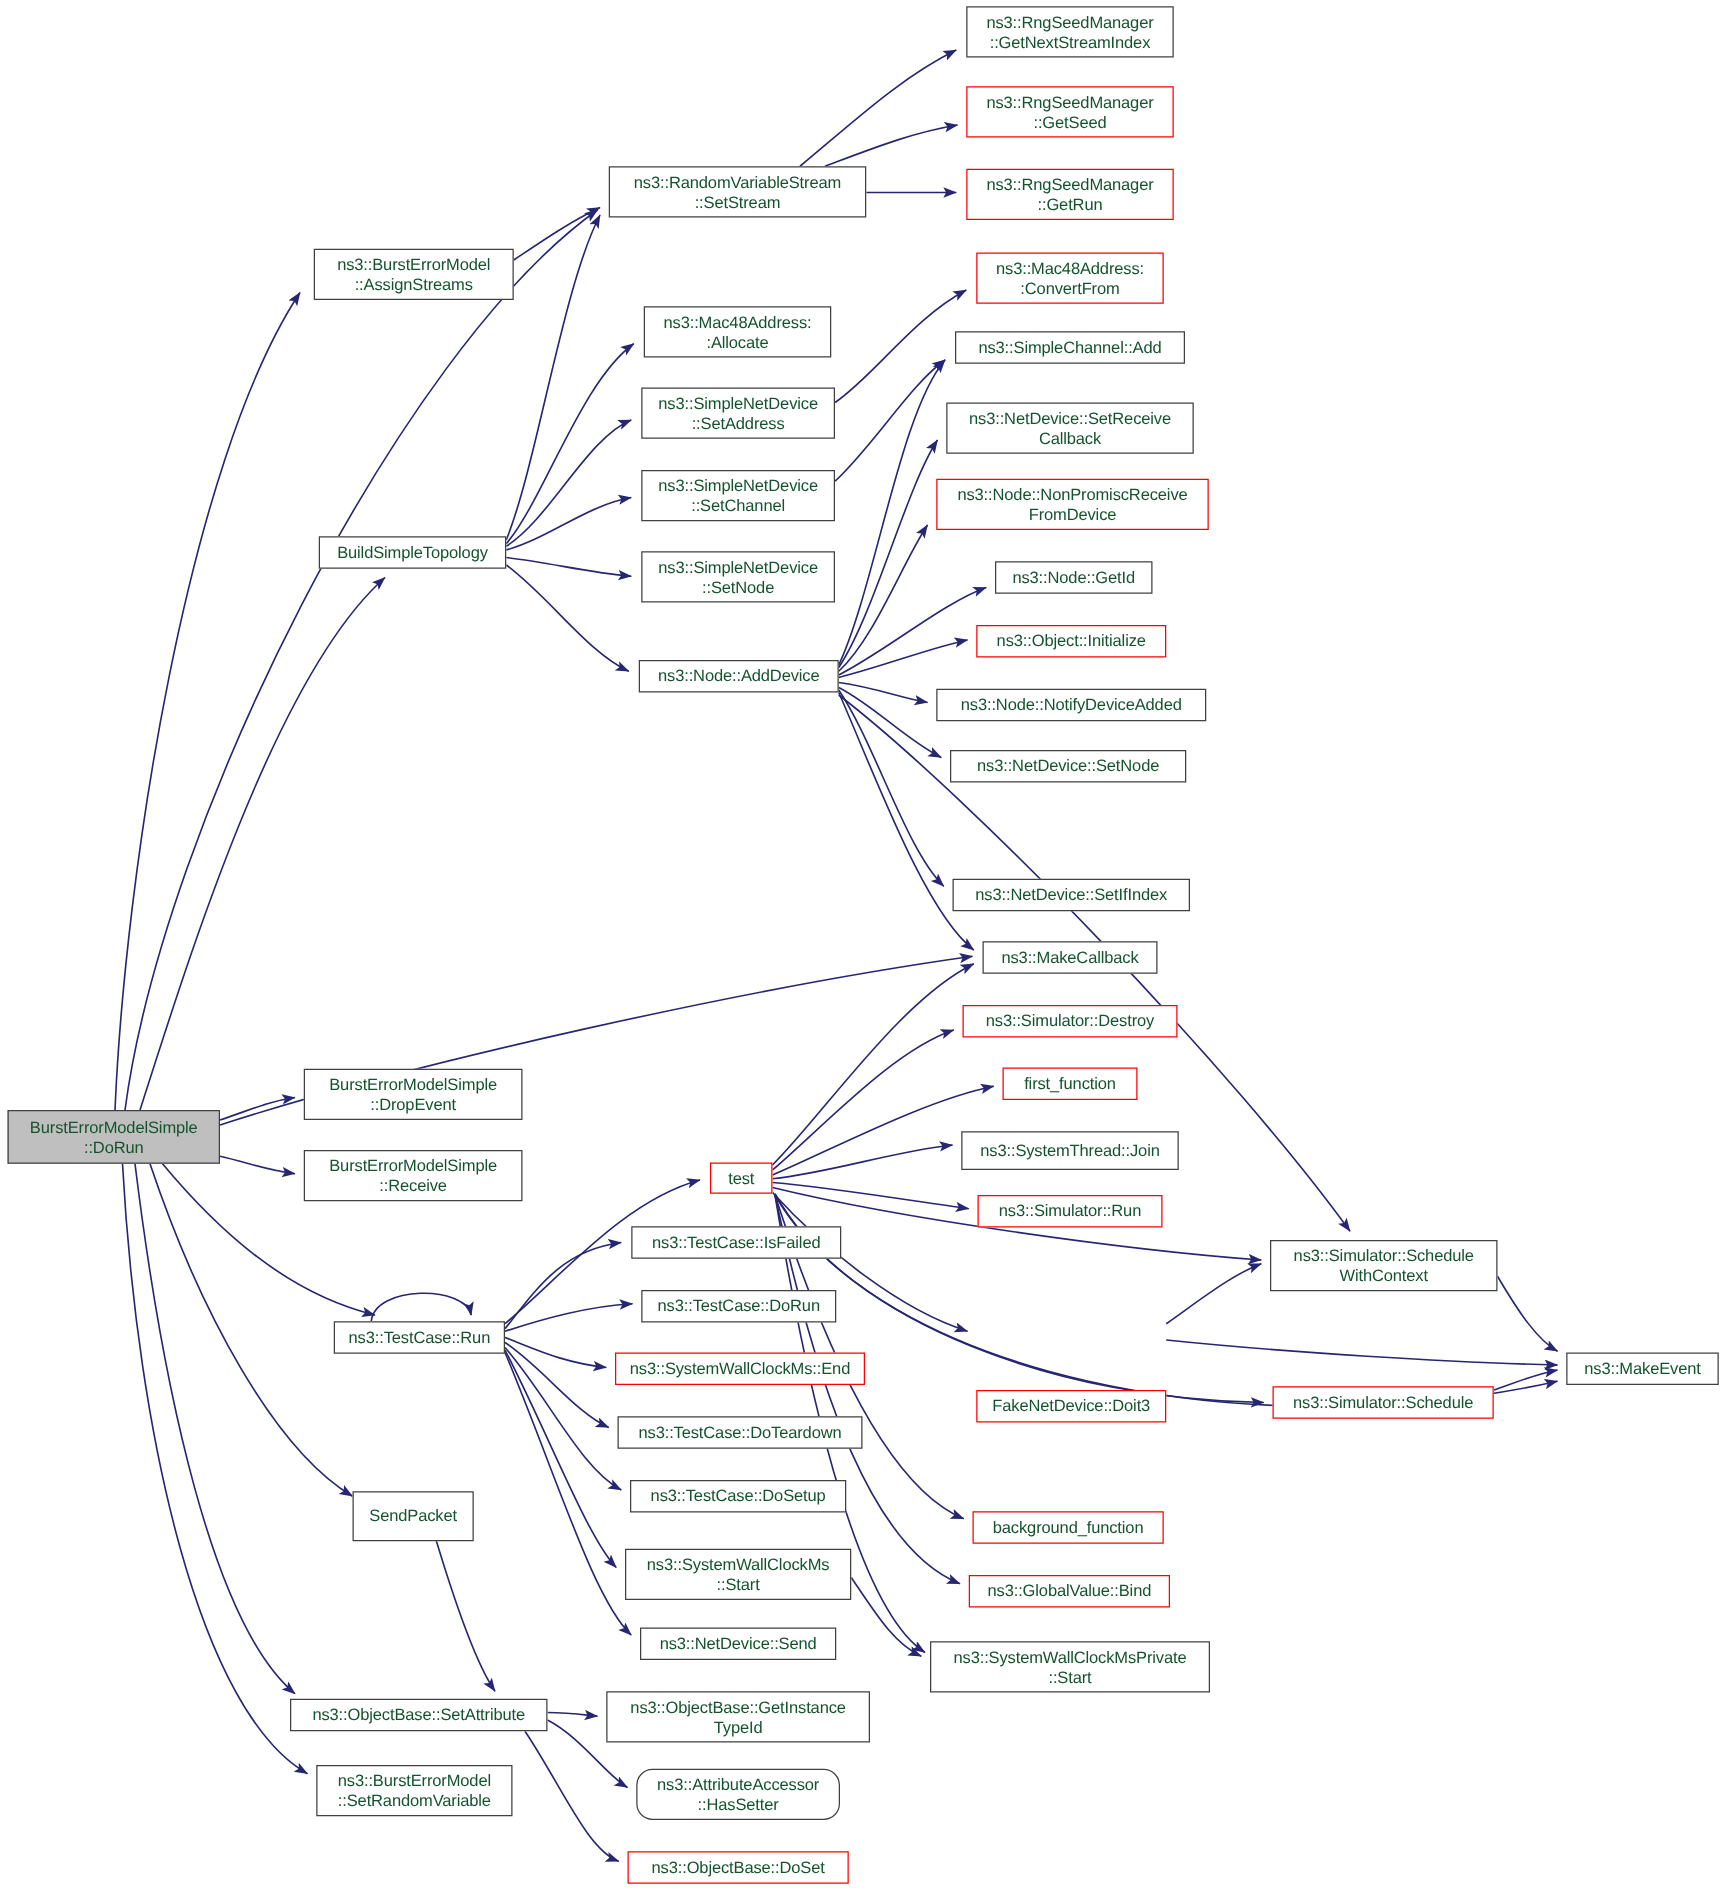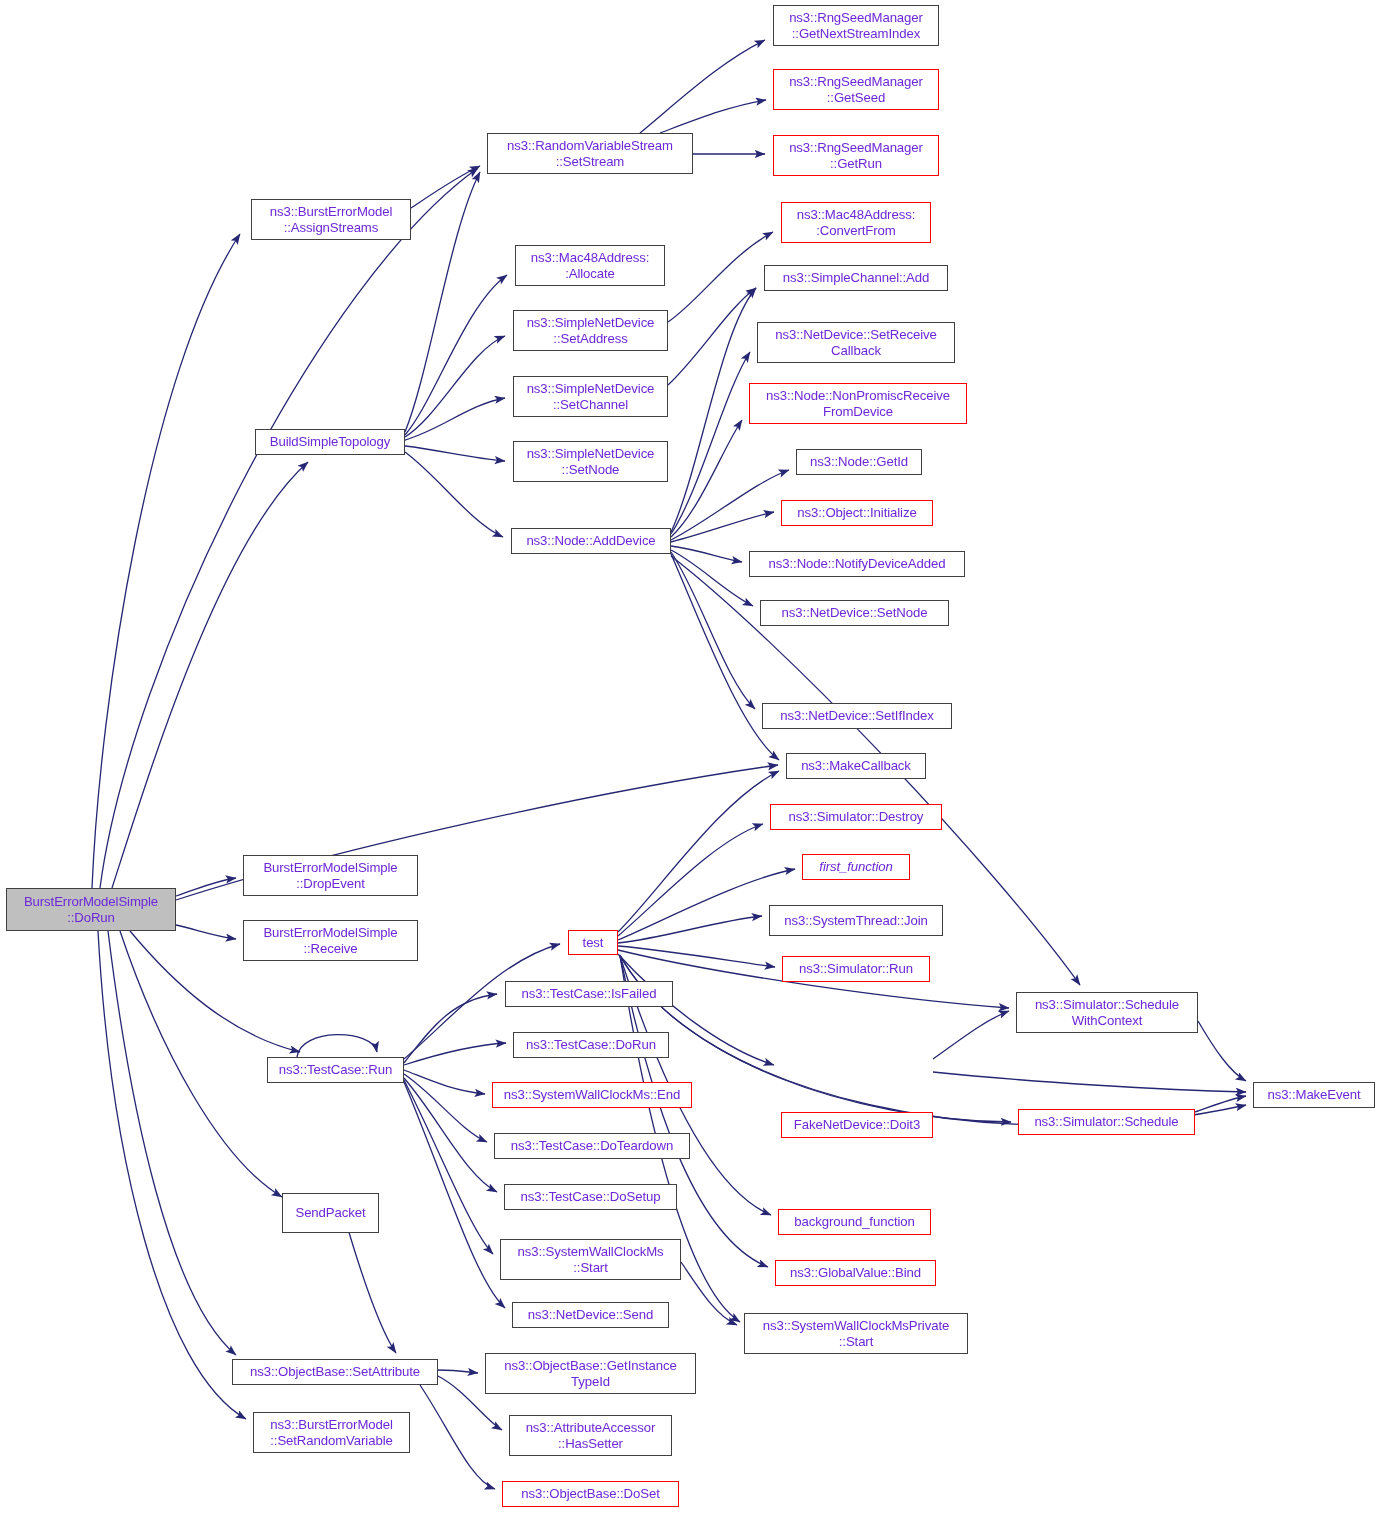--- a/index.html
+++ b/index.html
@@ -24,21 +24,21 @@
   }
   .node {
     position: absolute;
     box-sizing: border-box;
     display: flex;
     align-items: center;
     justify-content: center;
     text-align: center;
     background: #ffffff;
     border: 1px solid #404040;
-    color: #6d28d9;
+    color: #14532d;
     font-size: 13.2px;
     line-height: 15.5px;
     letter-spacing: -0.1px;
     white-space: pre-line;
     padding: 0 3px;
     z-index: 5;
   }
   .node.red {
     border-color: #ff0000;
   }
@@ -152,21 +152,21 @@
       <div class="node" style="left: 513px; top: 441px; width: 155px; height: 41px;">ns3::SimpleNetDevice
 ::SetNode</div>
       <div class="node" style="left: 796px; top: 449px; width: 126px; height: 26px;">ns3::Node::GetId</div>
       <div class="node red" style="left: 781px; top: 500px; width: 152px; height: 26px;">ns3::Object::Initialize</div>
       <div class="node" style="left: 511px; top: 528px; width: 160px; height: 26px;">ns3::Node::AddDevice</div>
       <div class="node" style="left: 749px; top: 551px; width: 216px; height: 26px;">ns3::Node::NotifyDeviceAdded</div>
       <div class="node" style="left: 760px; top: 600px; width: 189px; height: 26px;">ns3::NetDevice::SetNode</div>
       <div class="node" style="left: 762px; top: 703px; width: 190px; height: 26px;">ns3::NetDevice::SetIfIndex</div>
       <div class="node" style="left: 786px; top: 753px; width: 140px; height: 26px;">ns3::MakeCallback</div>
       <div class="node red" style="left: 770px; top: 804px; width: 172px; height: 26px;">ns3::Simulator::Destroy</div>
-      <div class="node red" style="left: 802px; top: 854px; width: 108px; height: 26px; font-style: italic;">first_function</div>
+      <div class="node red" style="left: 802px; top: 854px; width: 108px; height: 26px;">first_function</div>
       <div class="node" style="left: 243px; top: 855px; width: 175px; height: 41px;">BurstErrorModelSimple
 ::DropEvent</div>
       <div class="node" style="left: 769px; top: 905px; width: 174px; height: 31px;">ns3::SystemThread::Join</div>
       <div class="node red" style="left: 568px; top: 930px; width: 50px; height: 25px;">test</div>
       <div class="node" style="left: 243px; top: 920px; width: 175px; height: 41px;">BurstErrorModelSimple
 ::Receive</div>
       <div class="node red" style="left: 782px; top: 956px; width: 148px; height: 26px;">ns3::Simulator::Run</div>
       <div class="node" style="left: 505px; top: 981px; width: 168px; height: 26px;">ns3::TestCase::IsFailed</div>
       <div class="node" style="left: 1016px; top: 992px; width: 182px; height: 41px;">ns3::Simulator::Schedule
 WithContext</div>
@@ -184,17 +184,17 @@
 ::Start</div>
       <div class="node red" style="left: 775px; top: 1260px; width: 161px; height: 26px;">ns3::GlobalValue::Bind</div>
       <div class="node" style="left: 512px; top: 1302px; width: 157px; height: 26px;">ns3::NetDevice::Send</div>
       <div class="node" style="left: 744px; top: 1313px; width: 224px; height: 41px;">ns3::SystemWallClockMsPrivate
 ::Start</div>
       <div class="node" style="left: 232px; top: 1359px; width: 206px; height: 26px;">ns3::ObjectBase::SetAttribute</div>
       <div class="node" style="left: 485px; top: 1353px; width: 211px; height: 41px;">ns3::ObjectBase::GetInstance
 TypeId</div>
       <div class="node" style="left: 253px; top: 1412px; width: 157px; height: 41px;">ns3::BurstErrorModel
 ::SetRandomVariable</div>
-      <div class="node" style="left: 509px; top: 1415px; width: 163px; height: 41px;">ns3::AttributeAccessor
+      <div class="node" style="left: 509px; top: 1415px; width: 163px; height: 41px; border-radius: 13px;">ns3::AttributeAccessor
 ::HasSetter</div>
       <div class="node red" style="left: 502px; top: 1481px; width: 177px; height: 26px;">ns3::ObjectBase::DoSet</div>
     </div>
 </div>
 
 </body></html>

